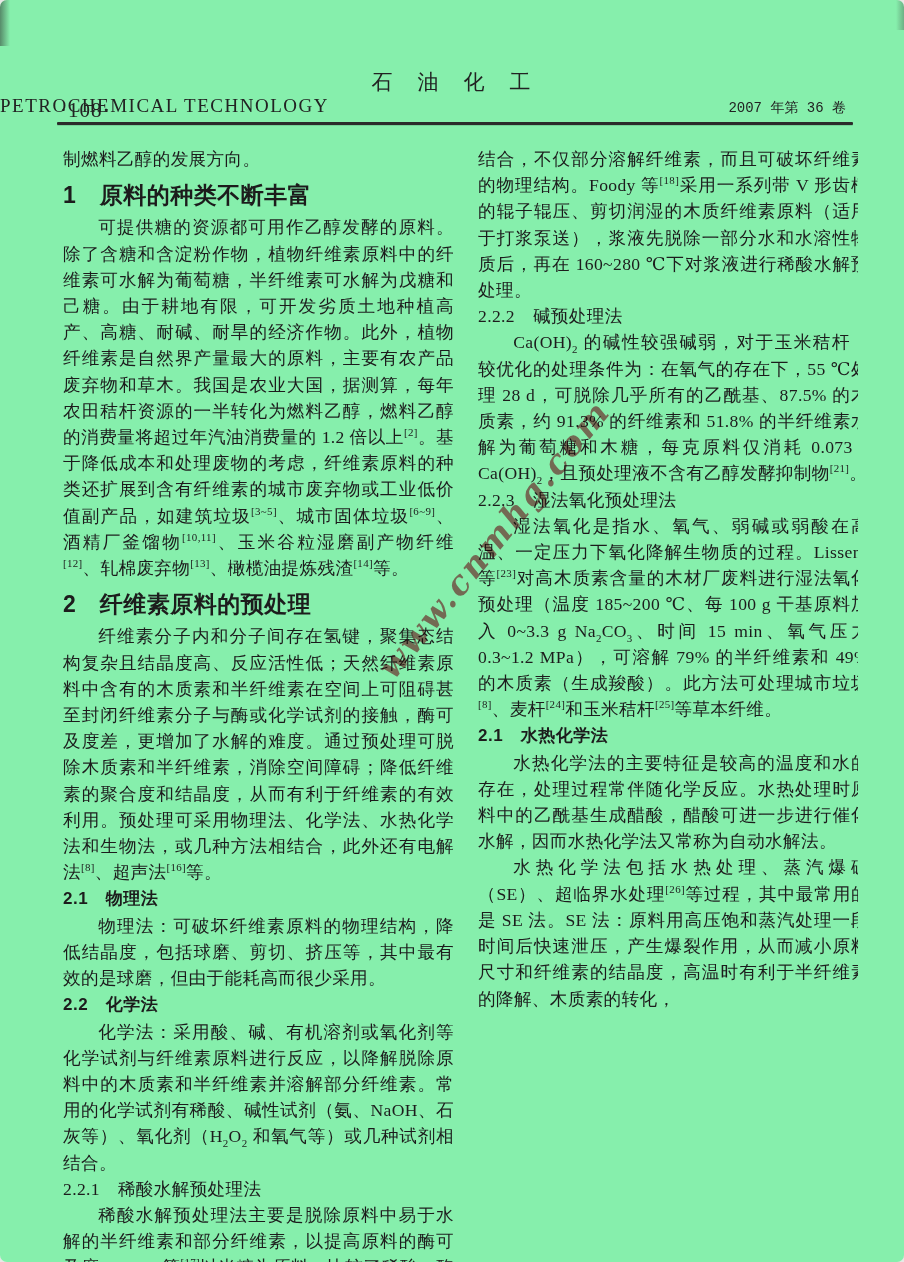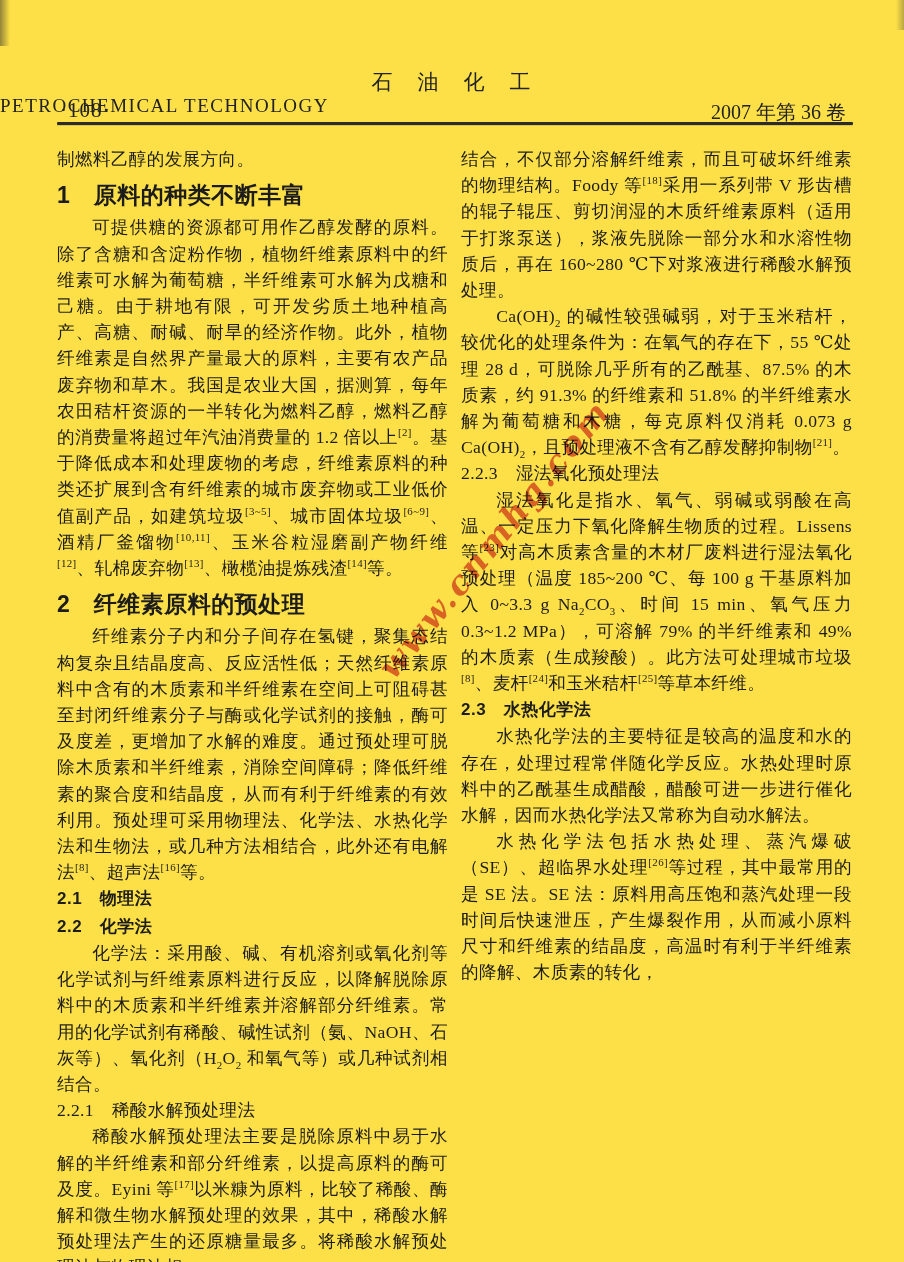--- a/index.html
+++ b/index.html
@@ -1,52 +1,53 @@
 <!DOCTYPE html>
 <html><head>
 <meta charset="utf-8">
 <style>
   html,body{margin:0;padding:0;background:#e8e8e6;}
   .page{
     position:relative;
     width:904px;height:1262px;
-    background:#fde047;
+    background:#86efac;
     overflow:hidden;
     font-family:"Liberation Serif","DejaVu Serif",serif;
     color:#1c1c1c;
+    border-radius:7px;
   }
   
   .journal-cn{
     position:absolute;top:68px;left:0;width:100%;
     text-align:center;font-size:21px;letter-spacing:2px;
     color:#222;
   }
   .journal-en{
     position:absolute;top:95px;left:0;width:100%;
     text-align:left;font-size:19px;letter-spacing:1.5px;
     color:#222;
   }
   .page-number{
     position:absolute;top:98px;left:60px;
     font-size:21px;color:#222;letter-spacing:1px;
   }
   .volume-info{
     position:absolute;top:99px;right:58px;
-    font-size:20px;color:#222;
+    font-size:14px;color:#222;font-family:Liberation Mono, monospace;
   }
   .header-rule{
     position:absolute;top:122px;left:57px;right:51px;height:3px;
     background:#2b2b2b;border-radius:1px;
     box-shadow:0 1px 0 rgba(0,0,0,0.12);
   }
   
   .columns{
-    position:absolute;left:57px;top:146px;
+    position:absolute;left:63px;top:146px;
     width:795px;height:1116px;
-    display:flex;gap:13px;
+    display:flex;gap:24px;
     overflow:hidden;
   }
   .col{
     flex:0 0 391px;width:391px;
     font-size:17.6px;line-height:26.2px;letter-spacing:0.35px;
     text-align:justify;
     overflow:hidden;
   }
   .blk{margin:0;}
   .blk.p{text-indent:2em;}
@@ -106,31 +107,33 @@
   </div>
 
   <div class="columns">
     <div class="col">
         <div class="blk p noindent">制燃料乙醇的发展方向。</div>
         <div class="blk h1">1　原料的种类不断丰富</div>
         <div class="blk p">可提供糖的资源都可用作乙醇发酵的原料。除了含糖和含淀粉作物，植物纤维素原料中的纤维素可水解为葡萄糖，半纤维素可水解为戊糖和己糖。由于耕地有限，可开发劣质土地种植高产、高糖、耐碱、耐旱的经济作物。此外，植物纤维素是自然界产量最大的原料，主要有农产品废弃物和草木。我国是农业大国，据测算，每年农田秸杆资源的一半转化为燃料乙醇，燃料乙醇的消费量将超过年汽油消费量的 1.2 倍以上<sup>[2]</sup>。基于降低成本和处理废物的考虑，纤维素原料的种类还扩展到含有纤维素的城市废弃物或工业低价值副产品，如建筑垃圾<sup>[3~5]</sup>、城市固体垃圾<sup>[6~9]</sup>、酒精厂釜馏物<sup>[10,11]</sup>、玉米谷粒湿磨副产物纤维<sup>[12]</sup>、轧棉废弃物<sup>[13]</sup>、橄榄油提炼残渣<sup>[14]</sup>等。</div>
         <div class="blk h1">2　纤维素原料的预处理</div>
         <div class="blk p">纤维素分子内和分子间存在氢键，聚集态结构复杂且结晶度高、反应活性低；天然纤维素原料中含有的木质素和半纤维素在空间上可阻碍甚至封闭纤维素分子与酶或化学试剂的接触，酶可及度差，更增加了水解的难度。通过预处理可脱除木质素和半纤维素，消除空间障碍；降低纤维素的聚合度和结晶度，从而有利于纤维素的有效利用。预处理可采用物理法、化学法、水热化学法和生物法，或几种方法相结合，此外还有电解法<sup>[8]</sup>、超声法<sup>[16]</sup>等。</div>
         <div class="blk h2">2.1　物理法</div>
+        <div class="blk p">物理法：可破坏纤维素原料的物理结构，降低结晶度，包括球磨、剪切、挤压等，其中最有效的是球磨，但由于能耗高而很少采用。</div>
         <div class="blk h2">2.2　化学法</div>
         <div class="blk p">化学法：采用酸、碱、有机溶剂或氧化剂等化学试剂与纤维素原料进行反应，以降解脱除原料中的木质素和半纤维素并溶解部分纤维素。常用的化学试剂有稀酸、碱性试剂（氨、NaOH、石灰等）、氧化剂（H<sub>2</sub>O<sub>2</sub> 和氧气等）或几种试剂相结合。</div>
         <div class="blk h3">2.2.1　稀酸水解预处理法</div>
         <div class="blk p">稀酸水解预处理法主要是脱除原料中易于水解的半纤维素和部分纤维素，以提高原料的酶可及度。Eyini 等<sup>[17]</sup>以米糠为原料，比较了稀酸、酶解和微生物水解预处理的效果，其中，稀酸水解预处理法产生的还原糖量最多。将稀酸水解预处理法与物理法相</div>
       </div>
     <div class="col">
         <div class="blk p noindent">结合，不仅部分溶解纤维素，而且可破坏纤维素的物理结构。Foody 等<sup>[18]</sup>采用一系列带 V 形齿槽的辊子辊压、剪切润湿的木质纤维素原料（适用于打浆泵送），浆液先脱除一部分水和水溶性物质后，再在 160~280 ℃下对浆液进行稀酸水解预处理。</div>
+        <div class="blk h3">2.2.2　碱预处理法</div>
         <div class="blk p">Ca(OH)<sub>2</sub> 的碱性较强碱弱，对于玉米秸杆，较优化的处理条件为：在氧气的存在下，55 ℃处理 28 d，可脱除几乎所有的乙酰基、87.5% 的木质素，约 91.3% 的纤维素和 51.8% 的半纤维素水解为葡萄糖和木糖，每克原料仅消耗 0.073 g Ca(OH)<sub>2</sub>，且预处理液不含有乙醇发酵抑制物<sup>[21]</sup>。</div>
         <div class="blk h3">2.2.3　湿法氧化预处理法</div>
         <div class="blk p">湿法氧化是指水、氧气、弱碱或弱酸在高温、一定压力下氧化降解生物质的过程。Lissens 等<sup>[23]</sup>对高木质素含量的木材厂废料进行湿法氧化预处理（温度 185~200 ℃、每 100 g 干基原料加入 0~3.3 g Na<sub>2</sub>CO<sub>3</sub>、时间 15 min、氧气压力 0.3~1.2 MPa），可溶解 79% 的半纤维素和 49% 的木质素（生成羧酸）。此方法可处理城市垃圾<sup>[8]</sup>、麦杆<sup>[24]</sup>和玉米秸杆<sup>[25]</sup>等草本纤维。</div>
-        <div class="blk h2">2.3　水热化学法</div>
+        <div class="blk h2">2.1　水热化学法</div>
         <div class="blk p">水热化学法的主要特征是较高的温度和水的存在，处理过程常伴随化学反应。水热处理时原料中的乙酰基生成醋酸，醋酸可进一步进行催化水解，因而水热化学法又常称为自动水解法。</div>
         <div class="blk p">水热化学法包括水热处理、蒸汽爆破（SE）、超临界水处理<sup>[26]</sup>等过程，其中最常用的是 SE 法。SE 法：原料用高压饱和蒸汽处理一段时间后快速泄压，产生爆裂作用，从而减小原料尺寸和纤维素的结晶度，高温时有利于半纤维素的降解、木质素的转化，</div>
       </div>
   </div>
 
   <div class="watermark" style="color: rgb(204, 58, 72);">www.cnmhg.com</div>
 
 </div>
 
 </body></html>

